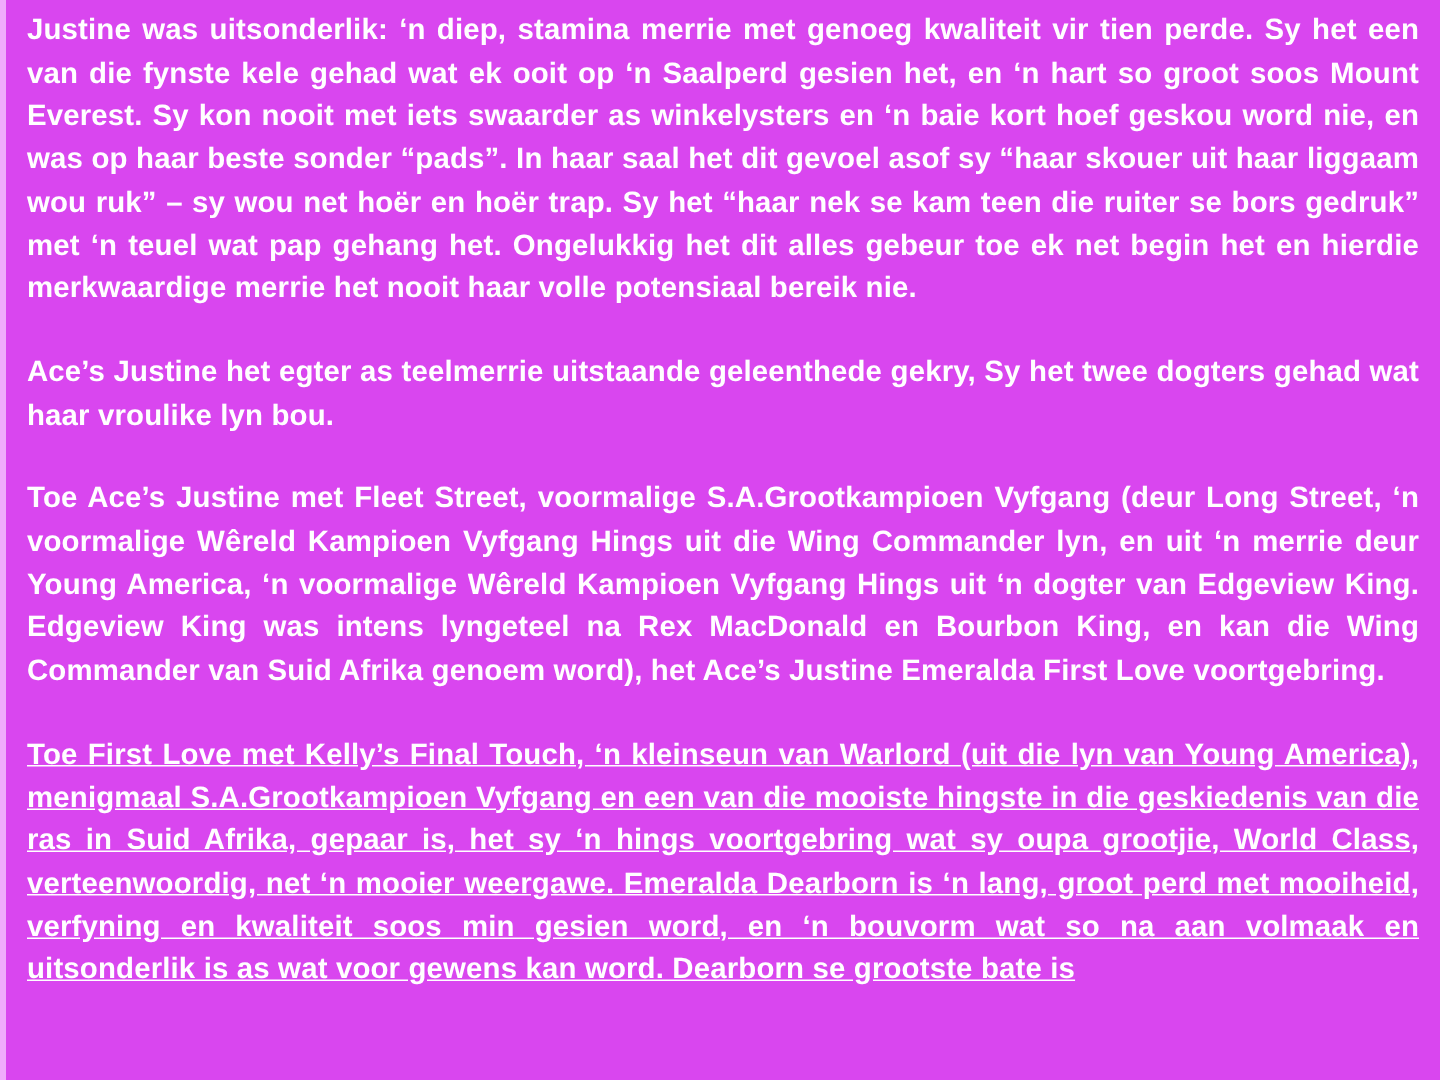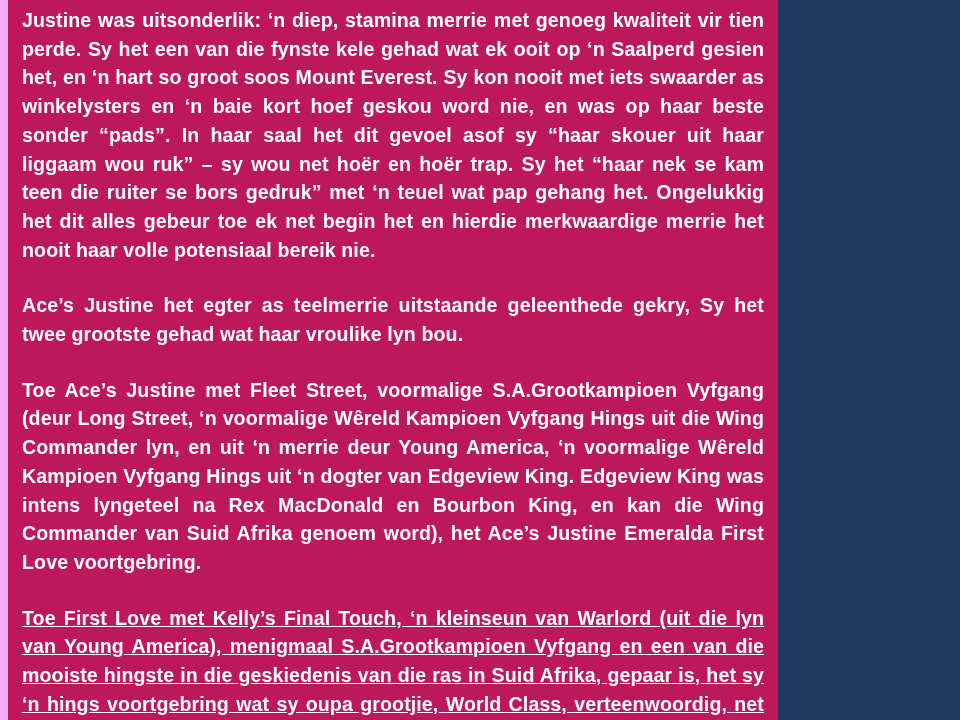--- a/index.html
+++ b/index.html
@@ -8,24 +8,24 @@
   }
   body {
     width: 960px;
     height: 720px;
     background: #1f3a60;
     font-family: "Liberation Sans", sans-serif;
     overflow: hidden;
   }
   #slide {
     box-sizing: border-box;
-    width: 778px;
+    width: 960px;
     height: 720px;
-    background: #be185d;
-    border-left: 8px solid #f0abfc;
+    background: #d946ef;
+    border-left: 4px solid #f0abfc;
     padding: 6px 14px 0 14px;
   }
   #body-text {
     color: #ffffff;
     font-size: 19.6px;
     line-height: 28.7px;
     font-weight: bold;
     text-align: justify;
     letter-spacing: 0.1px;
   }
@@ -36,17 +36,17 @@
     margin-bottom: 0;
     text-decoration: underline;
   }
 </style>
 </head>
 <body>
 
 <div id="slide">
   <div id="body-text">
     <p>Justine was uitsonderlik: ‘n diep, stamina merrie met genoeg kwaliteit vir tien perde. Sy het een van die fynste kele gehad wat ek ooit op ‘n Saalperd gesien het, en ‘n hart so groot soos Mount Everest. Sy kon nooit met iets swaarder as winkelysters en ‘n baie kort hoef geskou word nie, en was op haar beste sonder “pads”. In haar saal het dit gevoel asof sy “haar skouer uit haar liggaam wou ruk” – sy wou net hoër en hoër trap. Sy het “haar nek se kam teen die ruiter se bors gedruk” met ‘n teuel wat pap gehang het. Ongelukkig het dit alles gebeur toe ek net begin het en hierdie merkwaardige merrie het nooit haar volle potensiaal bereik nie.</p>
-    <p>Ace’s Justine het egter as teelmerrie uitstaande geleenthede gekry, Sy het twee grootste gehad wat haar vroulike lyn bou.</p>
+    <p>Ace’s Justine het egter as teelmerrie uitstaande geleenthede gekry, Sy het twee dogters gehad wat haar vroulike lyn bou.</p>
     <p>Toe Ace’s Justine met Fleet Street, voormalige S.A.Grootkampioen Vyfgang (deur Long Street, ‘n voormalige Wêreld Kampioen Vyfgang Hings uit die Wing Commander lyn, en uit ‘n merrie deur Young America, ‘n voormalige Wêreld Kampioen Vyfgang Hings uit ‘n dogter van Edgeview King. Edgeview King was intens lyngeteel na Rex MacDonald en Bourbon King, en kan die Wing Commander van Suid Afrika genoem word), het Ace’s Justine Emeralda First Love voortgebring.</p>
     <p>Toe First Love met Kelly’s Final Touch, ‘n kleinseun van Warlord (uit die lyn van Young America), menigmaal S.A.Grootkampioen Vyfgang en een van die mooiste hingste in die geskiedenis van die ras in Suid Afrika, gepaar is, het sy ‘n hings voortgebring wat sy oupa grootjie, World Class, verteenwoordig, net ‘n mooier weergawe. Emeralda Dearborn is ‘n lang, groot perd met mooiheid, verfyning en kwaliteit soos min gesien word, en ‘n bouvorm wat so na aan volmaak en uitsonderlik is as wat voor gewens kan word.  Dearborn se grootste bate is</p>
   </div>
 </div>
 
 </body></html>

